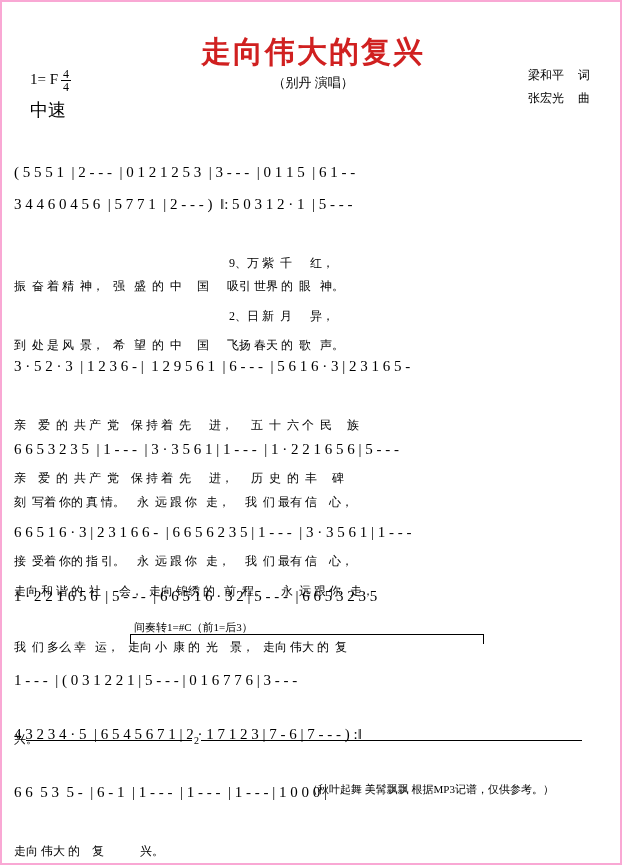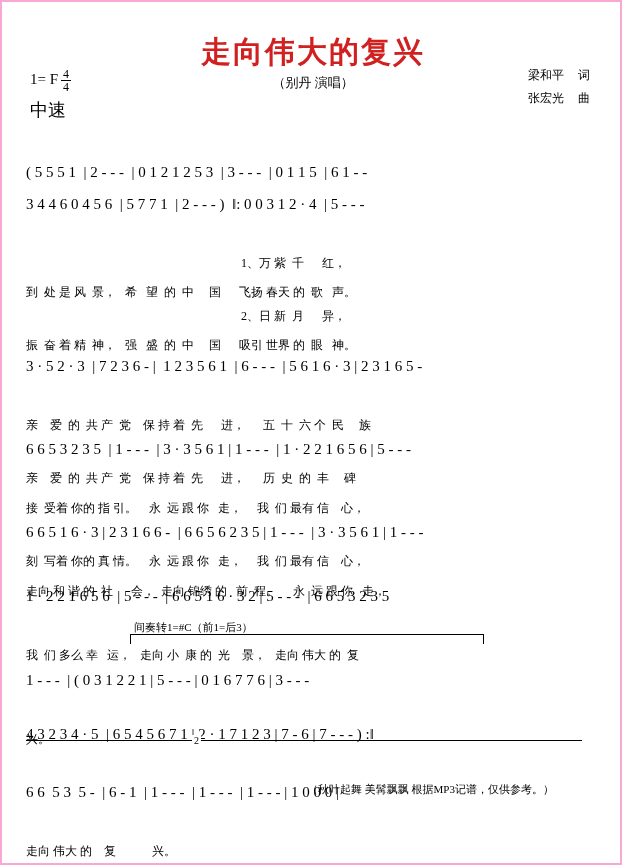--- a/index.html
+++ b/index.html
@@ -44,21 +44,21 @@
   .credits{
     position:absolute;right:30px;top:62px;
     font-size:12px;line-height:1.9;text-align:left;
   }
   .credits span{display:inline-block;}
   .credits .role{margin-left:14px;}
 
   
   .row{
     position:absolute;
-    left:24px;width:576px;
+    left:12px;width:576px;
     font-size:15px;
     white-space:pre;
     font-family:"Liberation Serif", serif;
   }
   .notes{
     letter-spacing:0px;
     white-space:pre;
   }
   .lyr{
     font-size:12px;
@@ -102,50 +102,50 @@
   <div class="credits">
     <div><span>梁和平</span><span class="role">词</span></div>
     <div><span>张宏光</span><span class="role">曲</span></div>
   </div>
 
   <div class="row" style="top:128px;">
     <div class="notes">( 5 5 5 1  | 2 - - -  | 0 1 2 1 2 5 3  | 3 - - -  | 0 1 1 5  | 6 1 - -</div>
   </div>
 
   <div class="row" style="top:160px;">
-    <div class="notes">3 4 4 6 0 4 5 6  | 5 7 7 1  | 2 - - - )  ‖: 0 0 3 1 2 · 4  | 5 - - -</div>
-    <div class="lyr" style="margin-top:8px;margin-left:215px;">1、万 紫  千      红，</div>
+    <div class="notes">3 4 4 6 0 4 5 6  | 5 7 7 1  | 2 - - - )  ‖: 5 0 3 1 2 · 1  | 5 - - -</div>
+    <div class="lyr" style="margin-top:8px;margin-left:215px;">9、万 紫  千      红，</div>
     <div class="lyr lyr2" style="margin-left:215px;">2、日 新  月      异，</div>
   </div>
 
   <div class="row" style="top:240px;">
+    <div class="lyr lyr2">振  奋 着 精  神，   强   盛  的  中     国      吸引 世界 的  眼   神。</div>
     <div class="lyr" style="margin-top:8px;">到  处 是 风  景，   希   望  的  中     国      飞扬 春天 的  歌   声。</div>
-    <div class="lyr lyr2">振  奋 着 精  神，   强   盛  的  中     国      吸引 世界 的  眼   神。</div>
   </div>
 
   <div class="row" style="top:322px;">
-    <div class="notes">3 · 5 2 · 3  | 7 2 3 6 - |  1 2 3 5 6 1  | 6 - - -  | 5 6 1 6 · 3 | 2 3 1 6 5 -</div>
+    <div class="notes">3 · 5 2 · 3  | 1 2 3 6 - |  1 2 9 5 6 1  | 6 - - -  | 5 6 1 6 · 3 | 2 3 1 6 5 -</div>
     <div class="lyr" style="margin-top:8px;">亲    爱  的  共 产  党    保 持 着  先      进，      五  十  六 个  民     族</div>
     <div class="lyr lyr2">亲    爱  的  共 产  党    保 持 着  先      进，      历  史  的  丰     碑</div>
   </div>
 
   <div class="row" style="top:405px;">
     <div class="notes">6 6 5 3 2 3 5  | 1 - - -  | 3 · 3 5 6 1 | 1 - - -  | 1 · 2 2 1 6 5 6 | 5 - - -</div>
+    <div class="lyr lyr2">刻  写着 你的 真 情。    永  远 跟 你   走，     我  们 最有 信    心，</div>
     <div class="lyr" style="margin-top:8px;">接  受着 你的 指 引。    永  远 跟 你   走，     我  们 最有 信    心，</div>
-    <div class="lyr lyr2">刻  写着 你的 真 情。    永  远 跟 你   走，     我  们 最有 信    心，</div>
   </div>
 
   <div class="row" style="top:488px;">
     <div class="notes">6 6 5 1 6 · 3 | 2 3 1 6 6 -  | 6 6 5 6 2 3 5 | 1 - - -  | 3 · 3 5 6 1 | 1 - - -</div>
     <div class="lyr" style="margin-top:8px;">走向 和 谐 的  社      会，  走向 锦绣 的   前  程。     永  远 跟 你   走，</div>
   </div>
 
   <div class="row" style="top:552px;">
     <div class="notes">1 · 2 2 1 6 5 6  | 5 - - -  | 6 6 5 1 6 · 3 2 | 5 - - -  | 6 6 5 3 2 3 5</div>
-    <div class="lyr" style="margin-top:8px;">我  们 多么 幸   运，   走向 小  康 的  光    景，   走向 伟大 的  复</div>
+    <div class="lyr" style="margin-top:0;">我  们 多么 幸   运，   走向 小  康 的  光    景，   走向 伟大 的  复</div>
   </div>
 
   <div class="inter-label" style="left:132px;top:618px;">间奏转1=#C（前1=后3）</div>
   <div class="bracket" style="left:128px;top:632px;width:352px;"></div>
 
   <div class="row" style="top:636px;">
     <div class="notes">1 - - -  | ( 0 3 1 2 2 1 | 5 - - - | 0 1 6 7 7 6 | 3 - - -</div>
     <div class="lyr" style="margin-top:8px;">兴。</div>
   </div>
 

